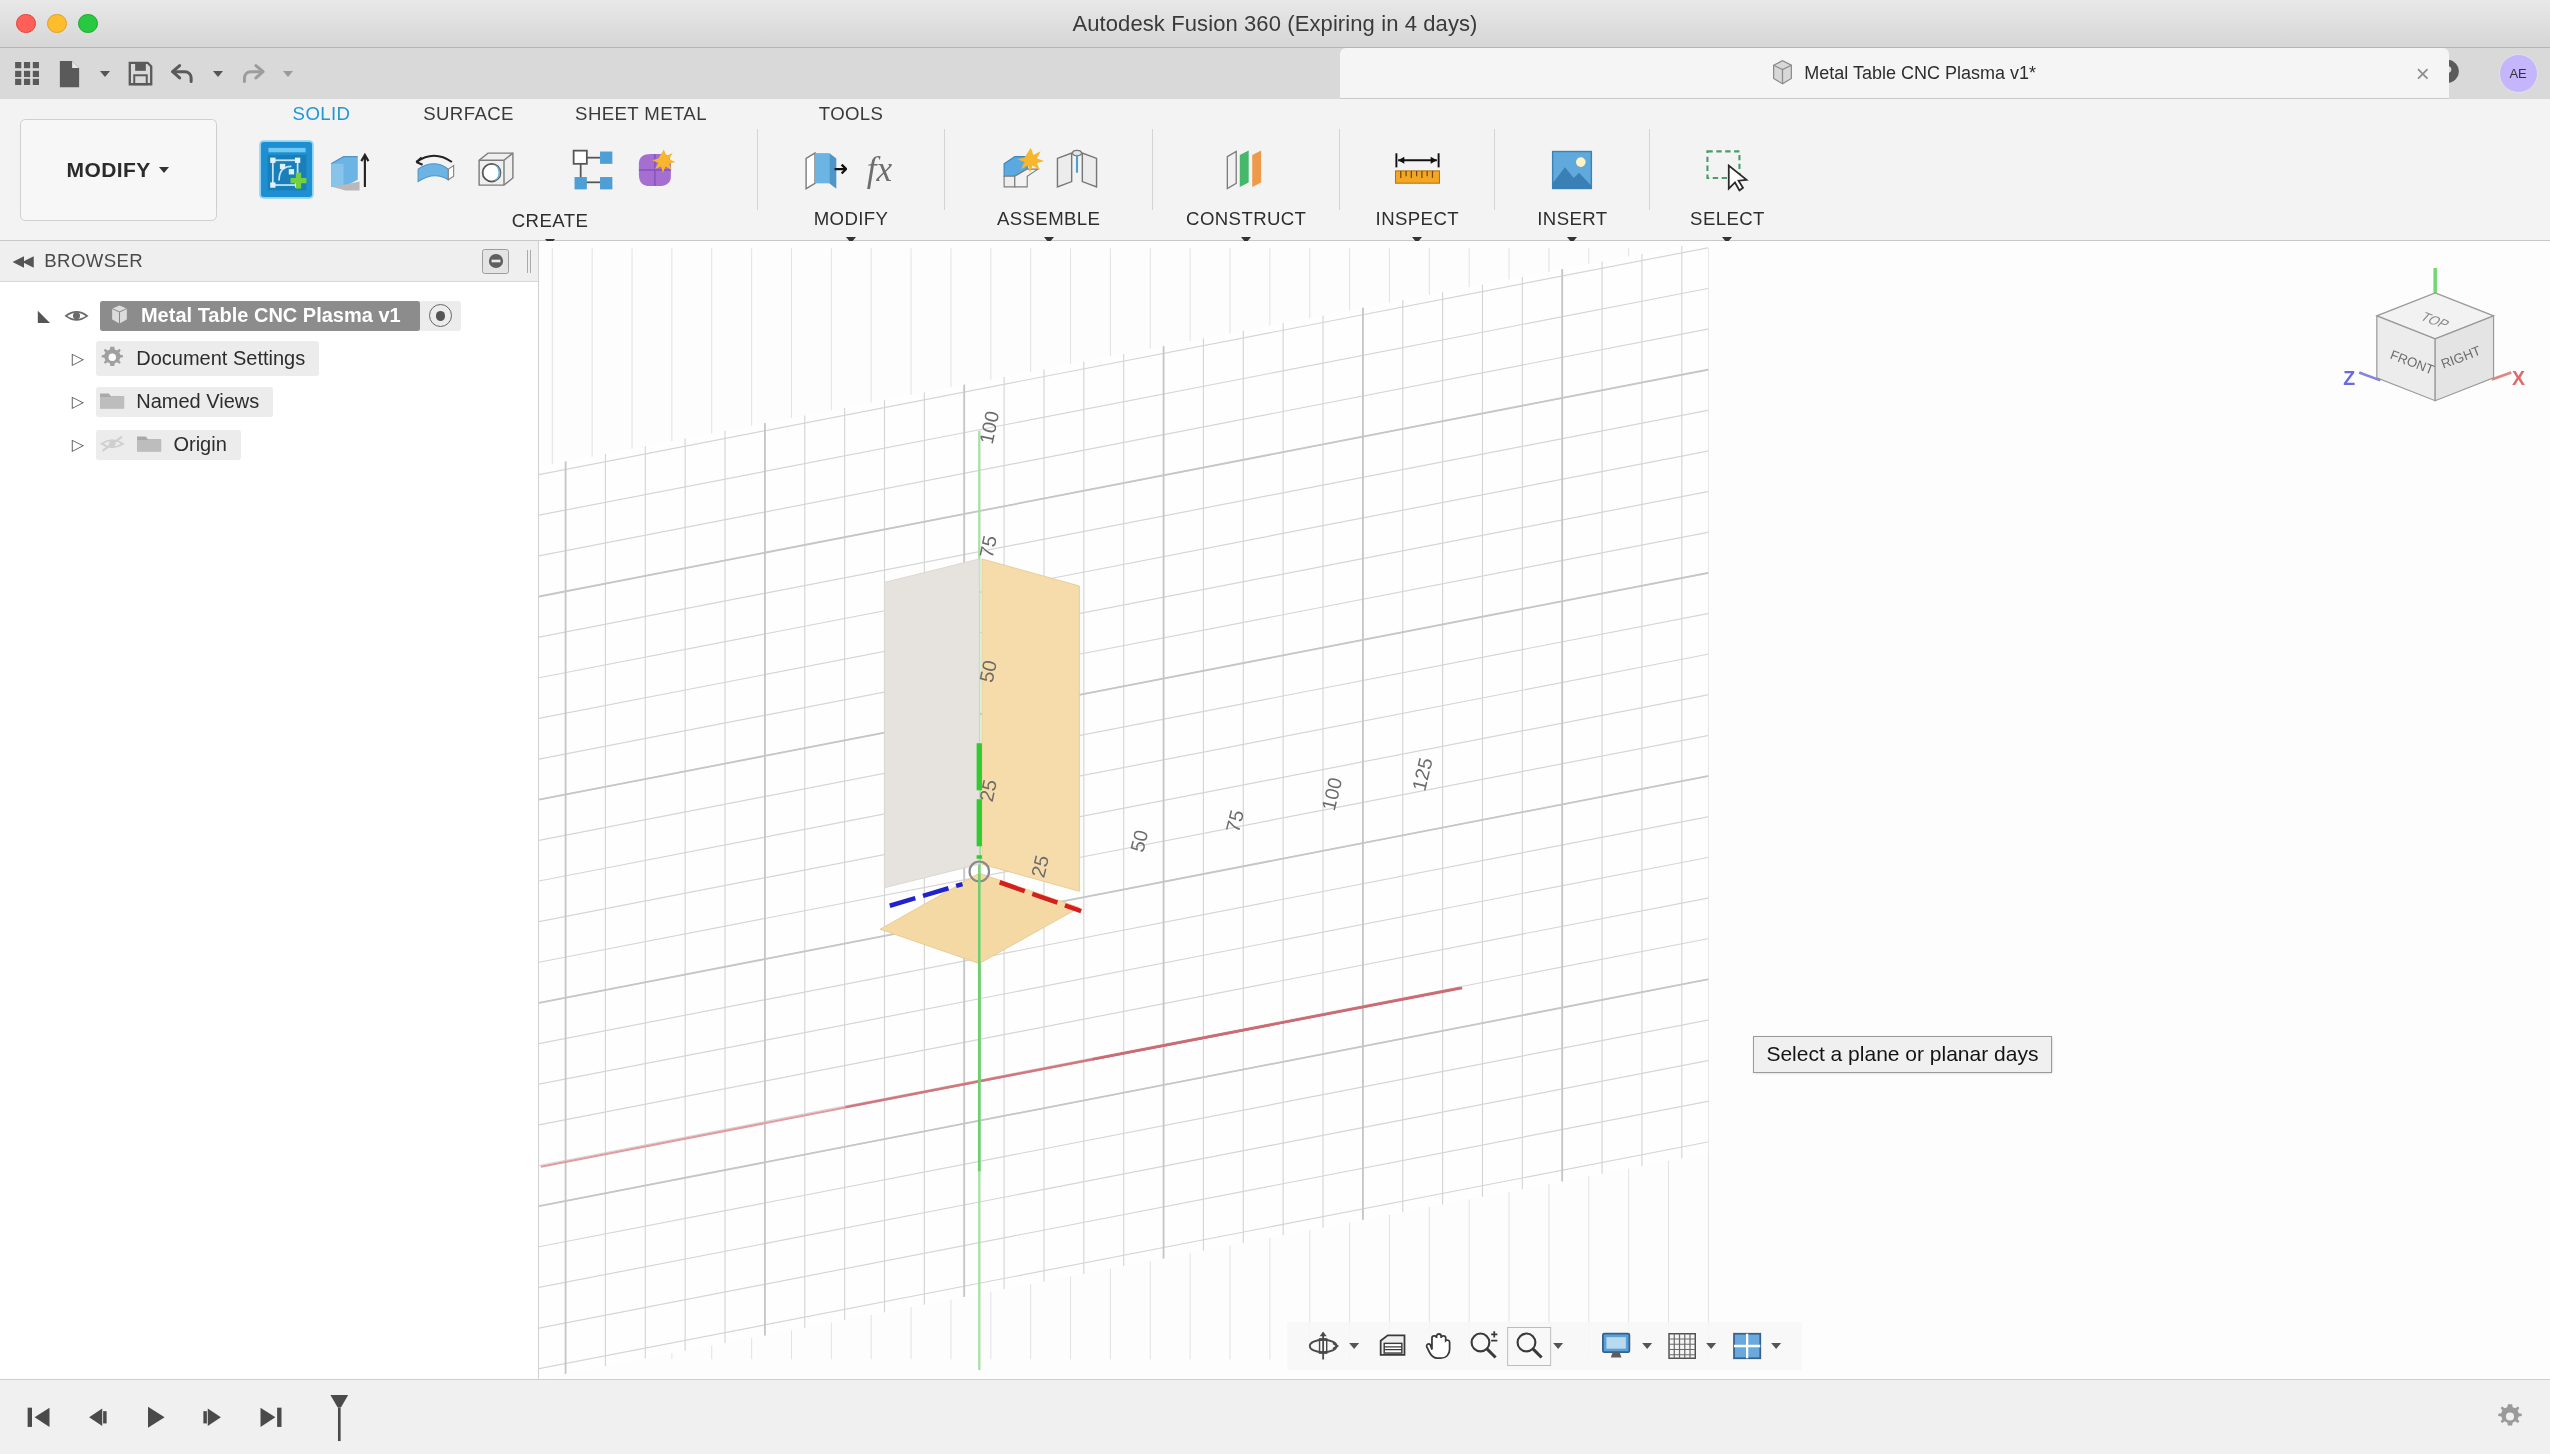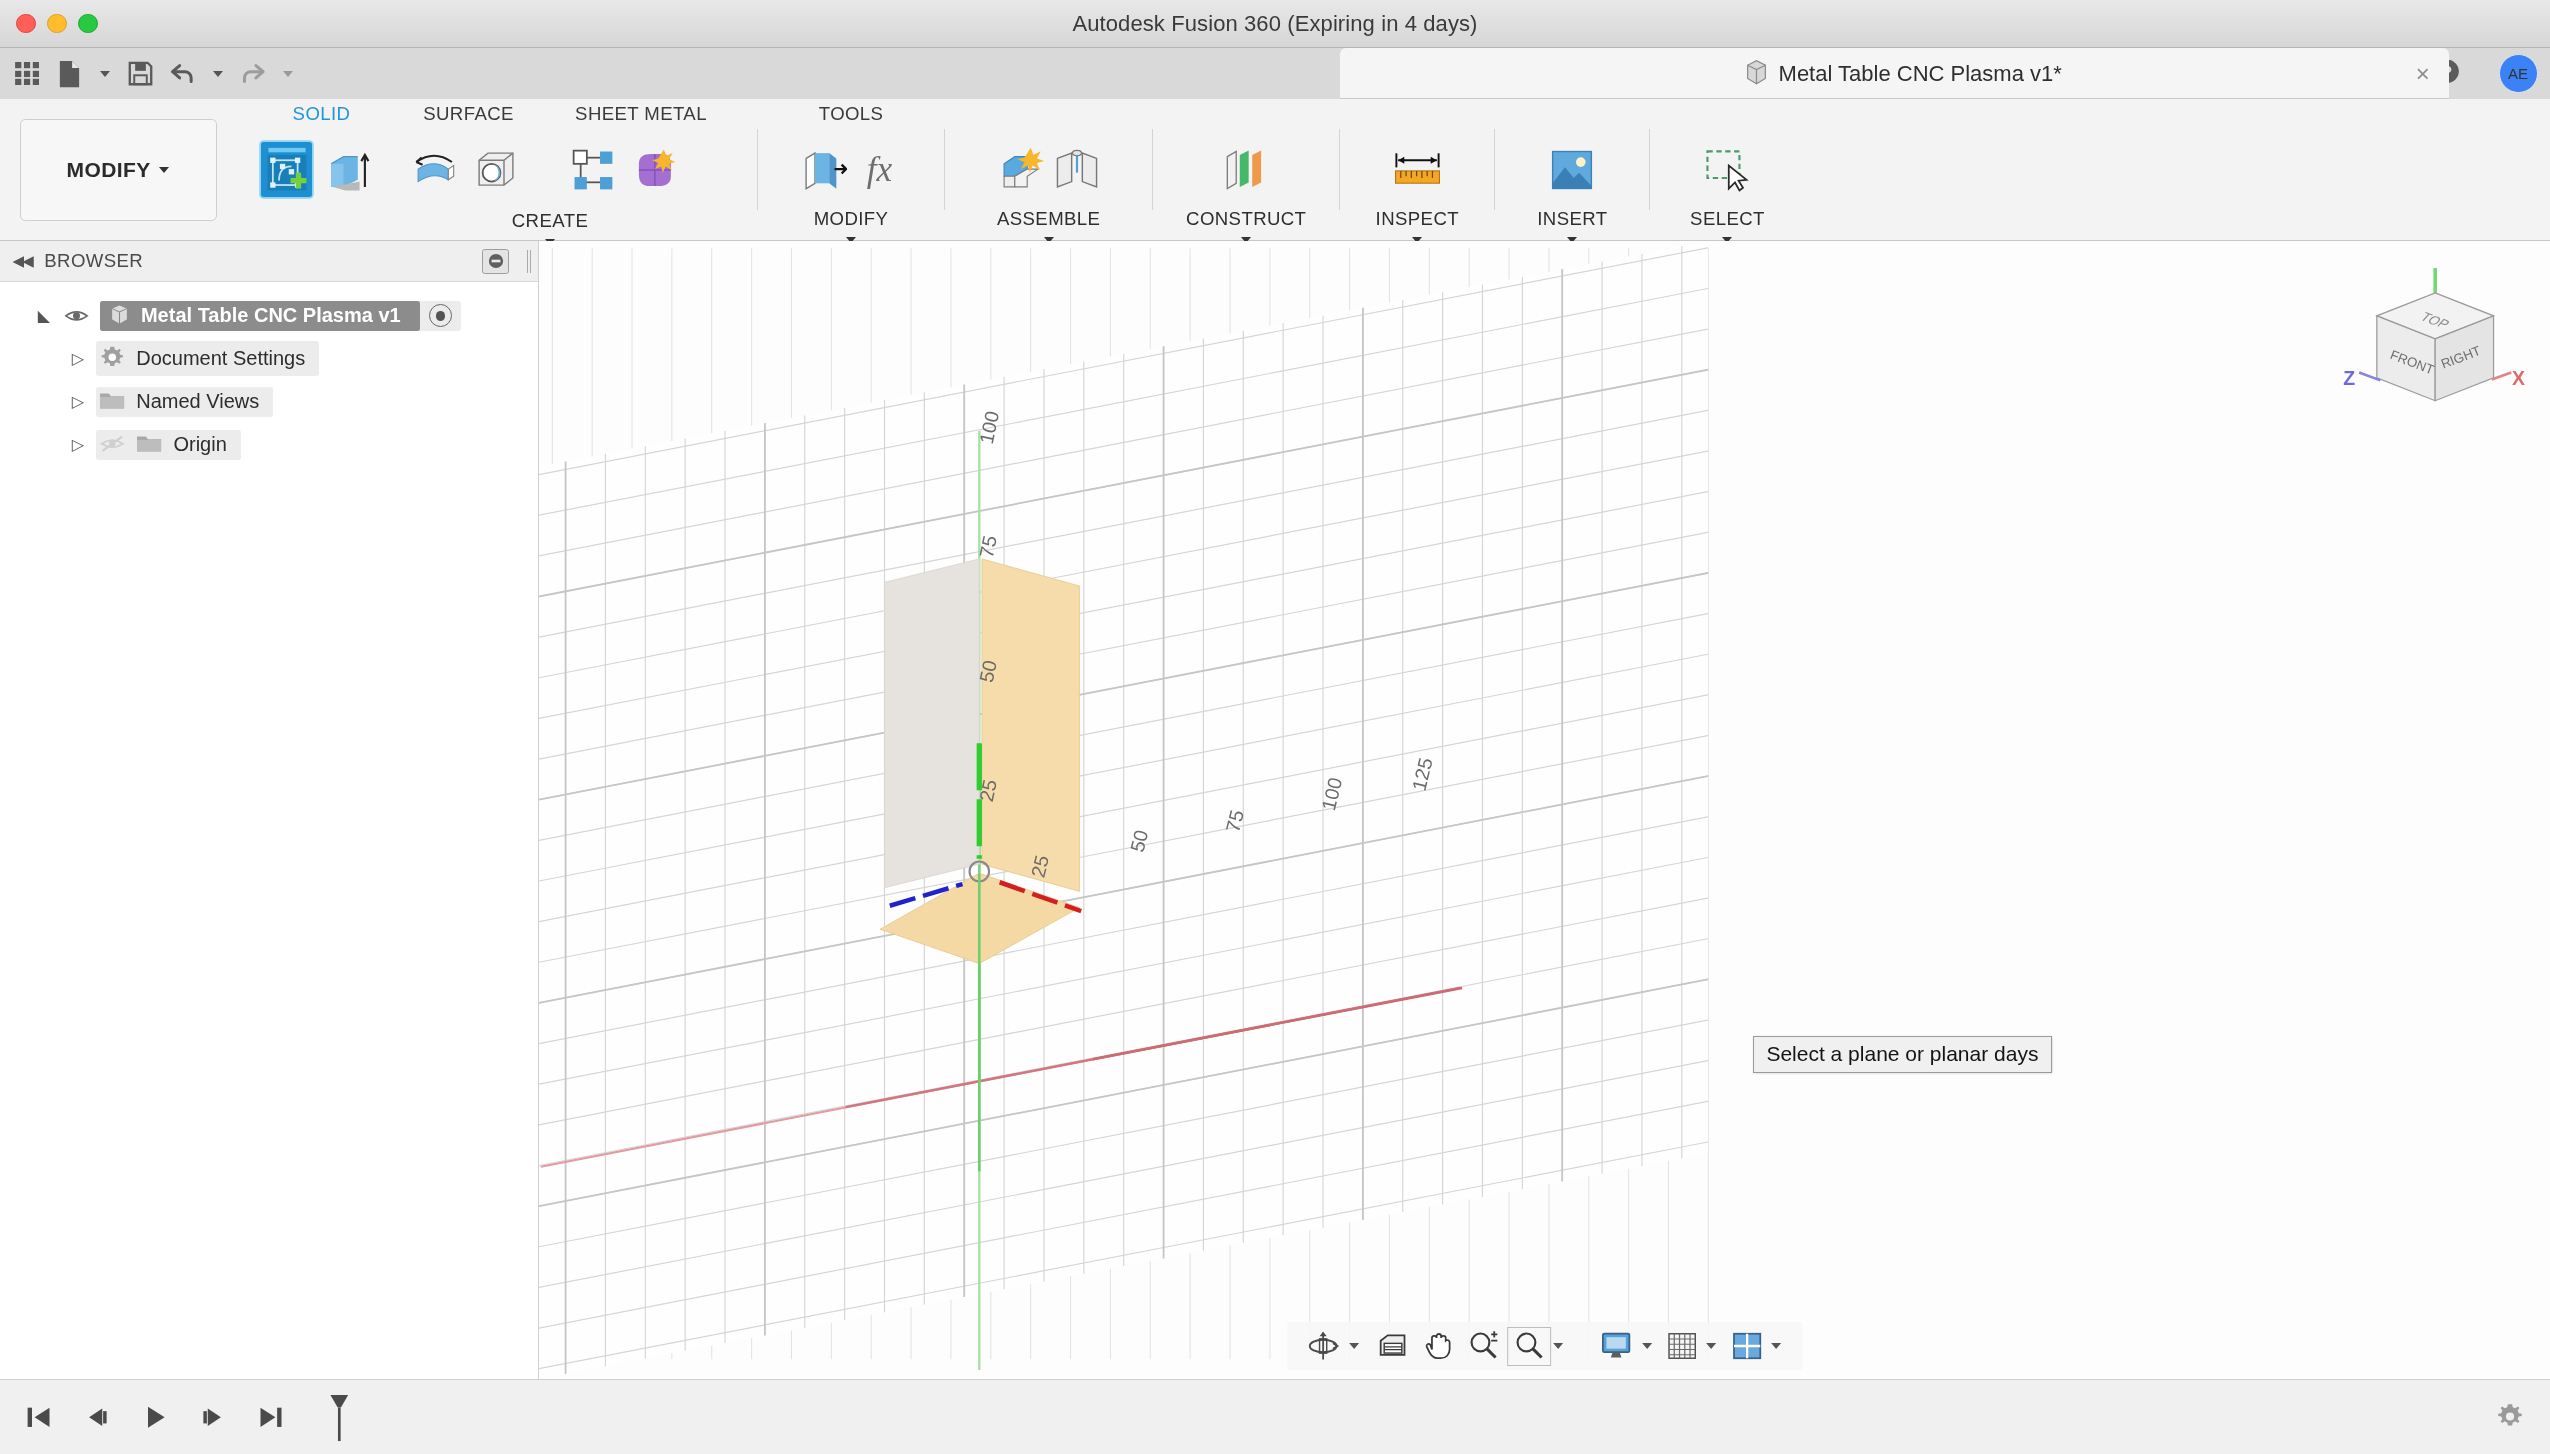--- a/index.html
+++ b/index.html
@@ -51,41 +51,41 @@
 
   .tabstrip { flex: 1; display: flex; align-items: flex-end; justify-content: center; position: relative; }
   .doctab {
     position: absolute; left: 1028px; bottom: 0; height: 51px;
     min-width: 1109px; background: #f5f5f5;
     border-top-left-radius: 6.2px; border-top-right-radius: 6.2px;
     display: flex; align-items: center; padding: 0 0 0 0;
     box-shadow: 0 -0.9px 0 #c9c9c9 inset;
   }
   .doctab-inner { display: flex; align-items: center; gap: 9.7px; margin: 0 auto; padding-left: 16px;}
-  .doctab-label { font-size: 22px; color: #2e2e2e; }
+  .doctab-label { font-size: 18px; color: #2e2e2e; }
   .doctab-close {
     position: absolute; right: 19.5px; top: 50%; transform: translateY(-50%);
     font-size: 24px; color: #8d8d8d; line-height: 1; cursor: pointer;
   }
   .qa-right {
     display: flex; align-items: center; gap: 0; padding-right: 12.4px;
   }
   .newtab-btn {
     width: 53px; height: 51px; background: #c6c6c6;
     display: flex; align-items: center; justify-content: center;
     color: #7e7e7e; font-size: 30px; font-weight: 300; line-height: 1;
   }
   .qa-icon-btn {
     height: 51px; padding: 0 12.4px; display: flex; align-items: center; gap: 6.2px;
     color: #5b5b5b; font-size: 18.6px;
   }
   .avatar {
-    width: 39px; height: 39px; border-radius: 50%; background: #3b82f6;
+    width: 39px; height: 39px; border-radius: 50%; background: #c4b5fd;
     display: flex; align-items: center; justify-content: center;
-    font-size: 15px; color: #333; margin-left: 26px; border: 0.9px solid #e2e2e2;
+    font-size: 13px; color: #333; margin-left: 26px; border: 0.9px solid #e2e2e2;
   }
 
   
   .ribbon {
     height: 142px; flex: none; background: #f3f3f3;
     border-bottom: 0.9px solid #c8c8c8;
     display: flex; align-items: stretch; position: relative;
   }
   .design-box {
     width: 197px; margin: 19.5px 0 19.5px 19.5px;

